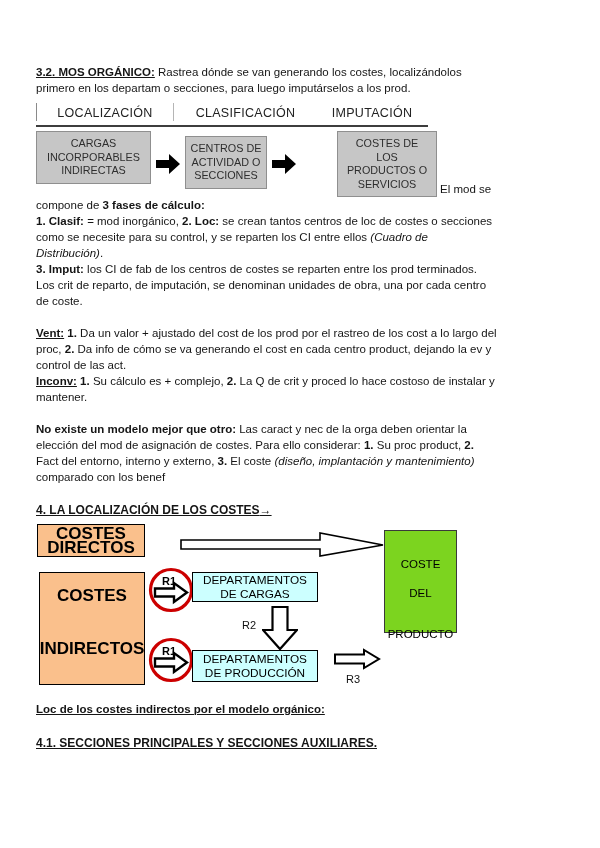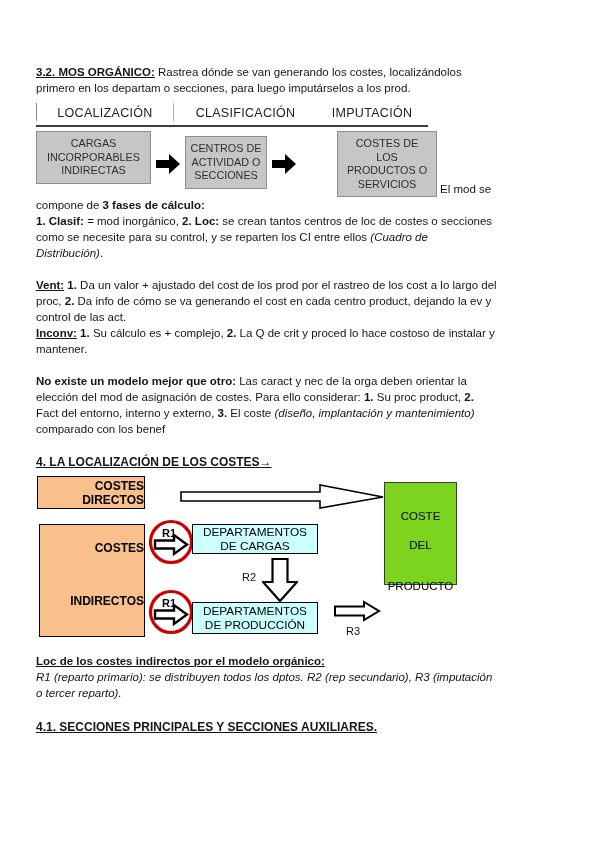--- a/index.html
+++ b/index.html
@@ -35,21 +35,21 @@
   .tail-text{align-self:flex-end;margin-left:3px;white-space:nowrap;}
 
   .h2{font-size:12px;font-weight:bold;margin-top:17px;}
   .h2 .ul{text-decoration:underline;}
   .h2 .arrow{font-weight:normal;text-decoration:underline;}
 
   
   .diagram{position:relative;width:430px;height:170px;margin-top:4px;}
   .diagram .abs{position:absolute;box-sizing:border-box;}
   .obox{background:#FAC08C;border:1.5px solid #000;display:flex;flex-direction:column;
-        align-items:flex-end;justify-content:center;font-weight:bold;font-size:12px;line-height:14px;color:#000;}
+        align-items:center;justify-content:center;font-weight:bold;font-size:17px;line-height:14px;color:#000;}
   .box-directos{left:1px;top:2px;width:108px;height:33px;}
   .box-indirectos{left:3px;top:50px;width:106px;height:113px;justify-content:space-between;
         padding:16px 0 28px 0;}
   .cbox{background:#CCFFFF;border:1.5px solid #000;display:flex;flex-direction:column;
         align-items:center;justify-content:center;font-size:11.8px;line-height:14px;color:#000;}
   .box-apoyo{left:156px;top:50px;width:126px;height:30px;}
   .box-produccion{left:156px;top:128px;width:126px;height:32px;}
   .box-producto{left:348px;top:8px;width:73px;height:103px;background:#7CD41F;
         border:1.5px solid #3a3a3a;display:flex;flex-direction:column;align-items:center;
         font-size:11.5px;line-height:15px;color:#000;padding-top:26px;}
@@ -96,20 +96,21 @@
       <div>COSTES DE</div>
       <div>LOS</div>
       <div>PRODUCTOS O</div>
       <div>SERVICIOS</div>
     </div>
     <span class="tail-text">El mod se</span>
   </div>
 
   <p><span>compone de </span><span class="b">3 fases de cálculo:</span></p>
   <p><span class="b">1. Clasif:</span><span> = mod inorgánico, </span><span class="b">2. Loc:</span><span> se crean tantos centros de loc de costes o secciones como se necesite para su control, y se reparten los CI entre ellos </span><span class="i">(Cuadro de Distribución)</span><span>.</span></p>
+  <p><span class="b">3. Imput:</span><span> los CI de fab de los centros de costes se reparten entre los prod terminados. Los crit de reparto, de imputación, se denominan unidades de obra, una por cada centro de coste.</span></p>
 
   <div class="gap"></div>
 
   <p><span class="bu">Vent:</span><span class="b"> 1.</span><span> Da un valor + ajustado del cost de los prod por el rastreo de los cost a lo largo del proc, </span><span class="b">2.</span><span> Da info de cómo se va generando el cost en cada centro product, dejando la ev y control de las act.</span></p>
   <p><span class="bu">Inconv:</span><span class="b"> 1.</span><span> Su cálculo es + complejo, </span><span class="b">2.</span><span> La Q de crit y proced lo hace costoso de instalar y mantener.</span></p>
 
   <div class="gap"></div>
 
   <p><span class="b">No existe un modelo mejor que otro:</span><span> Las caract y nec de la orga deben orientar la elección del mod de asignación de costes. Para ello considerar: </span><span class="b">1.</span><span> Su proc product, </span><span class="b">2.</span><span> Fact del entorno, interno y externo, </span><span class="b">3.</span><span> El coste </span><span class="i">(diseño, implantación y mantenimiento)</span><span> comparado con los benef</span></p>
 
@@ -164,17 +165,16 @@
       <div>DE PRODUCCIÓN</div>
     </div>
 
     <svg class="abs" style="left:298px;top:126px;" width="47" height="22" viewBox="0 0 47 22">
       <polygon points="1,6.5 30,6.5 30,2 45,11 30,20 30,15.5 1,15.5" fill="#fff" stroke="#000" stroke-width="2"></polygon>
     </svg>
     <div class="abs rlabel r3-label">R3</div>
   </div>
 
   <p style="margin-top:9px;"><span class="bu">Loc de los costes indirectos por el modelo orgánico:</span></p>
-  <p class="i">R1 (reparto primario): se distribuyen todos los dptos. R2 (rep secundario), R3 (imputación o tercer reparto).</p>
 
   <p class="h2" style="margin-top:18px;"><span class="ul">4.1. SECCIONES PRINCIPALES Y SECCIONES AUXILIARES.</span></p>
 
 </div>
 
 </body></html>

